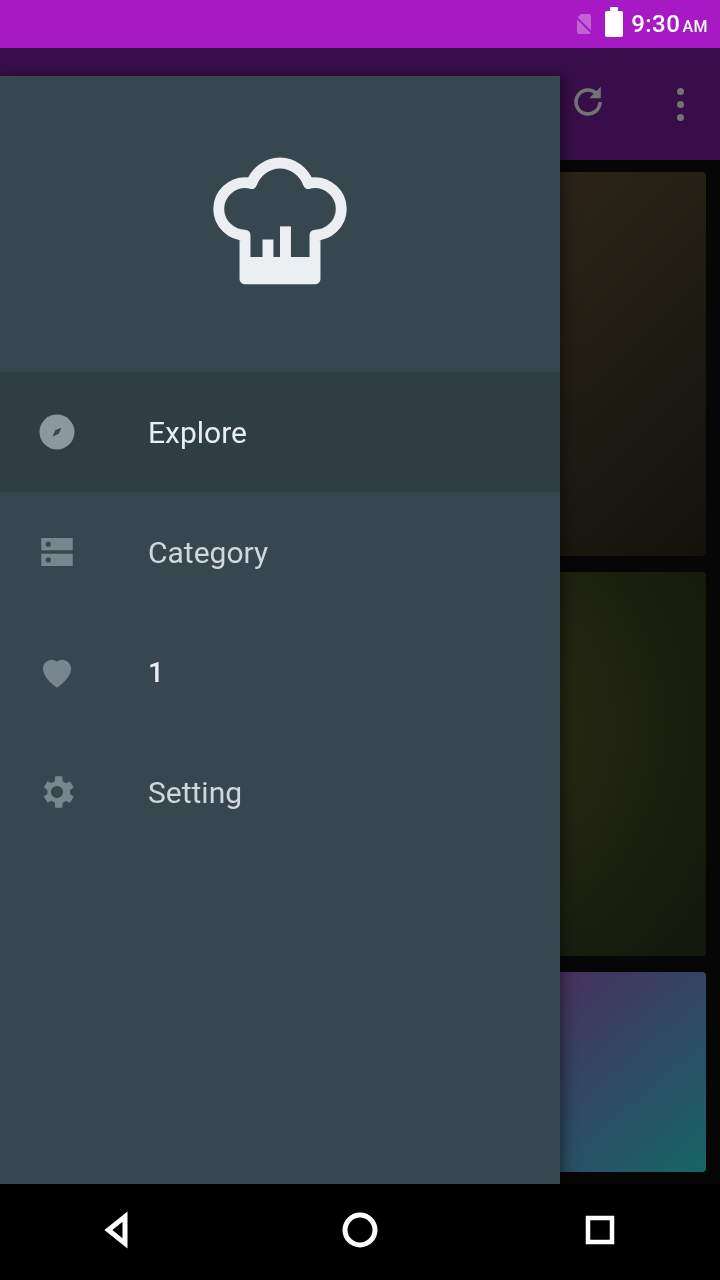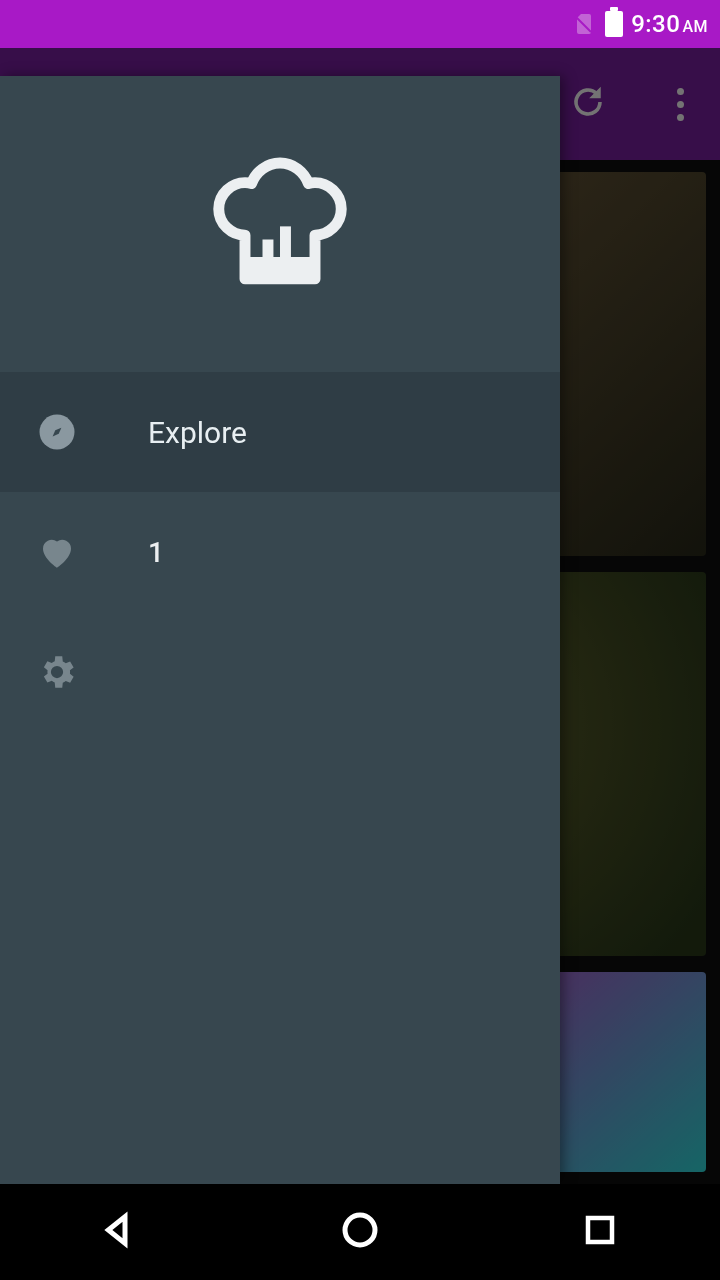--- a/index.html
+++ b/index.html
@@ -158,36 +158,49 @@
       <span class="nav-icon">
         <svg viewBox="0 0 24 24">
             <circle cx="12" cy="12" r="10"></circle>
             <path fill="#37474f" d="M14.5 9.5 11 11l-1.5 3.5L13 13z"></path>
           </svg>
       </span>
       <span class="nav-label">Explore</span>
       <span class="nav-badge"></span>
     </div>
 
-
     <div class="nav-item">
       <span class="nav-icon">
         <svg viewBox="0 0 24 24">
+            <rect x="3" y="4" width="18" height="7" rx="0"></rect>
+            <rect x="3" y="13" width="18" height="7" rx="0"></rect>
+            <circle cx="7" cy="7.5" r="1.5" fill="#37474f"></circle>
+            <circle cx="7" cy="16.5" r="1.5" fill="#37474f"></circle>
+          </svg>
+      </span>
+      <span class="nav-label">Category</span>
+      <span class="nav-badge"></span>
+    </div>
+
+    <div class="nav-item">
+      <span class="nav-icon">
+        <svg viewBox="0 0 24 24">
             <path d="M12 21s-8-5.2-8-11a5 5 0 0 1 8-4 5 5 0 0 1 8 4c0 5.8-8 11-8 11z"></path>
           </svg>
       </span>
       <span class="nav-badge">1</span>
     </div>
 
     <div class="nav-item">
       <span class="nav-icon">
         <svg viewBox="0 0 24 24">
             <path d="M19.4 13a7.8 7.8 0 0 0 0-2l2.1-1.6-2-3.4-2.5 1a7.6 7.6 0 0 0-1.7-1L15 3h-4l-.3 2.9a7.6 7.6 0 0 0-1.7 1l-2.5-1-2 3.4L6.6 11a7.8 7.8 0 0 0 0 2l-2.1 1.6 2 3.4 2.5-1a7.6 7.6 0 0 0 1.7 1L11 21h4l.3-2.9a7.6 7.6 0 0 0 1.7-1l2.5 1 2-3.4zM12 15.5A3.5 3.5 0 1 1 15.5 12 3.5 3.5 0 0 1 12 15.5z"></path>
           </svg>
       </span>
+      <span class="nav-label">Setting</span>
       <span class="nav-badge"></span>
     </div>
   </nav>
 
   <div class="android-nav">
     <div class="nav-btn">
       <span>
         <svg width="40" height="40" viewBox="0 0 24 24">
             <path d="M15 4 L5 12 L15 20 Z" fill="none"></path>
           </svg>

